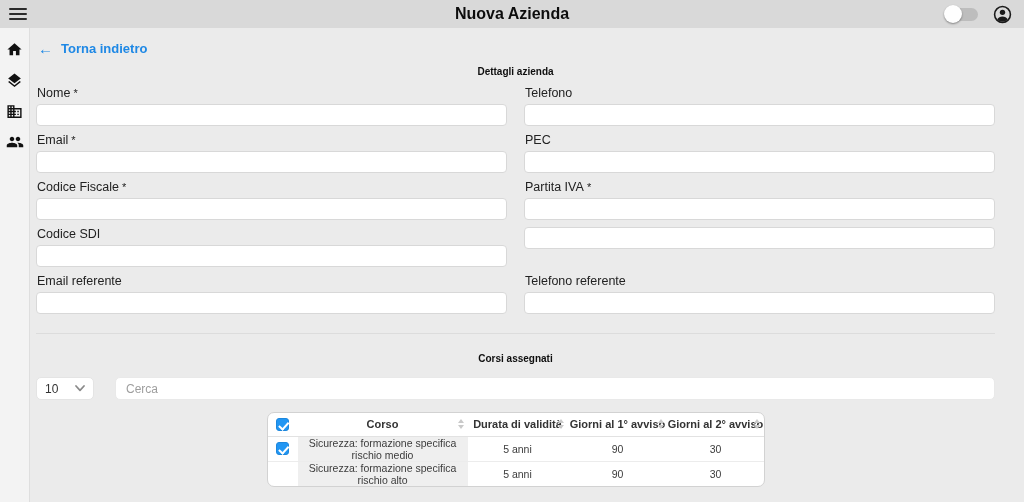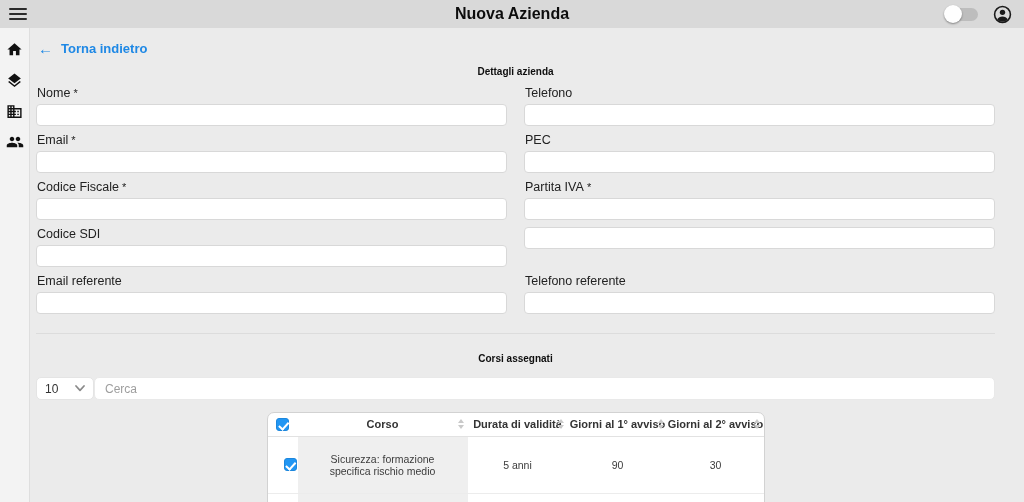--- a/index.html
+++ b/index.html
@@ -46,42 +46,42 @@
   .field{}
   .f-label{ display:block; font-size:12.5px; color:#222; margin:0 0 3px 1px; line-height:15px; }
   .f-req{ font-size:11px; }
   .f-input{
     width:100%; height:22px; border:1px solid #d8d8d8; border-radius:4px;
     background:#fff; padding:0 8px; font-size:12px; color:#333; outline:none;
     font-family:"Liberation Sans", sans-serif;
   }
   .divider{ border:none; border-top:1px solid #dcdcdc; margin:19px 0 0; }
   
-  .controls{ display:flex; gap:0; margin-top:13px; align-items:center; }
+  .controls{ display:flex; gap:21px; margin-top:13px; align-items:center; }
   .page-size{
     width:58px; height:23px; background:#fff; border-radius:5px; border:1px solid #e4e4e4;
     display:flex; align-items:center; justify-content:space-between; padding:0 8px; font-size:12px; color:#333; cursor:pointer;
   }
   .search-input{
     flex:1; height:23px; border:1px solid #e9e9e9; border-radius:5px; background:#fff;
     padding:0 10px; font-size:12px; color:#4c1d95; outline:none; font-family:"Liberation Sans", sans-serif;
   }
   .search-input::placeholder{ color:#9e9e9e; }
   
   .table-wrap{
     width:498px; margin:12px auto 0; background:#fff;
     border:1px solid #d2d2d2; border-radius:7px; overflow:hidden;
   }
   table{ width:100%; border-collapse:collapse; table-layout:fixed; }
   col.c-cb{ width:30px; } col.c-corso{ width:170px; } col.c-dur{ width:100px; } col.c-a1{ width:100px; } col.c-a2{ width:96px; }
   th{
     height:23px; font-size:11px; font-weight:bold; color:#333;
     position:relative; text-align:center; padding:0; border-bottom:1px solid #e2e2e2;
   }
-  td{ height:20px; font-size:10.5px; color:#3c3c3c; text-align:center; padding:16px; }
+  td{ height:20px; font-size:10.5px; color:#3c3c3c; text-align:center; padding:0; }
   tbody tr + tr td{ border-top:1px solid #ececec; }
   td.td-corso{ background:#efefef; }
   .sort{ position:absolute; right:4px; top:50%; transform:translateY(-50%); display:flex; flex-direction:column; gap:2px; }
   .sort .up{ width:0; height:0; border-left:3px solid transparent; border-right:3px solid transparent; border-bottom:4px solid #c9c9c9; }
   .sort .down{ width:0; height:0; border-left:3px solid transparent; border-right:3px solid transparent; border-top:4px solid #c9c9c9; }
   .cb{
     appearance:none; -webkit-appearance:none; width:13px; height:13px; margin:0;
     border-radius:3px; border:1px solid #bdbdbd; background:#fff; cursor:pointer; position:relative; vertical-align:middle;
   }
   .cb:checked{ background:#2196f3; border-color:#1d87dd; }

